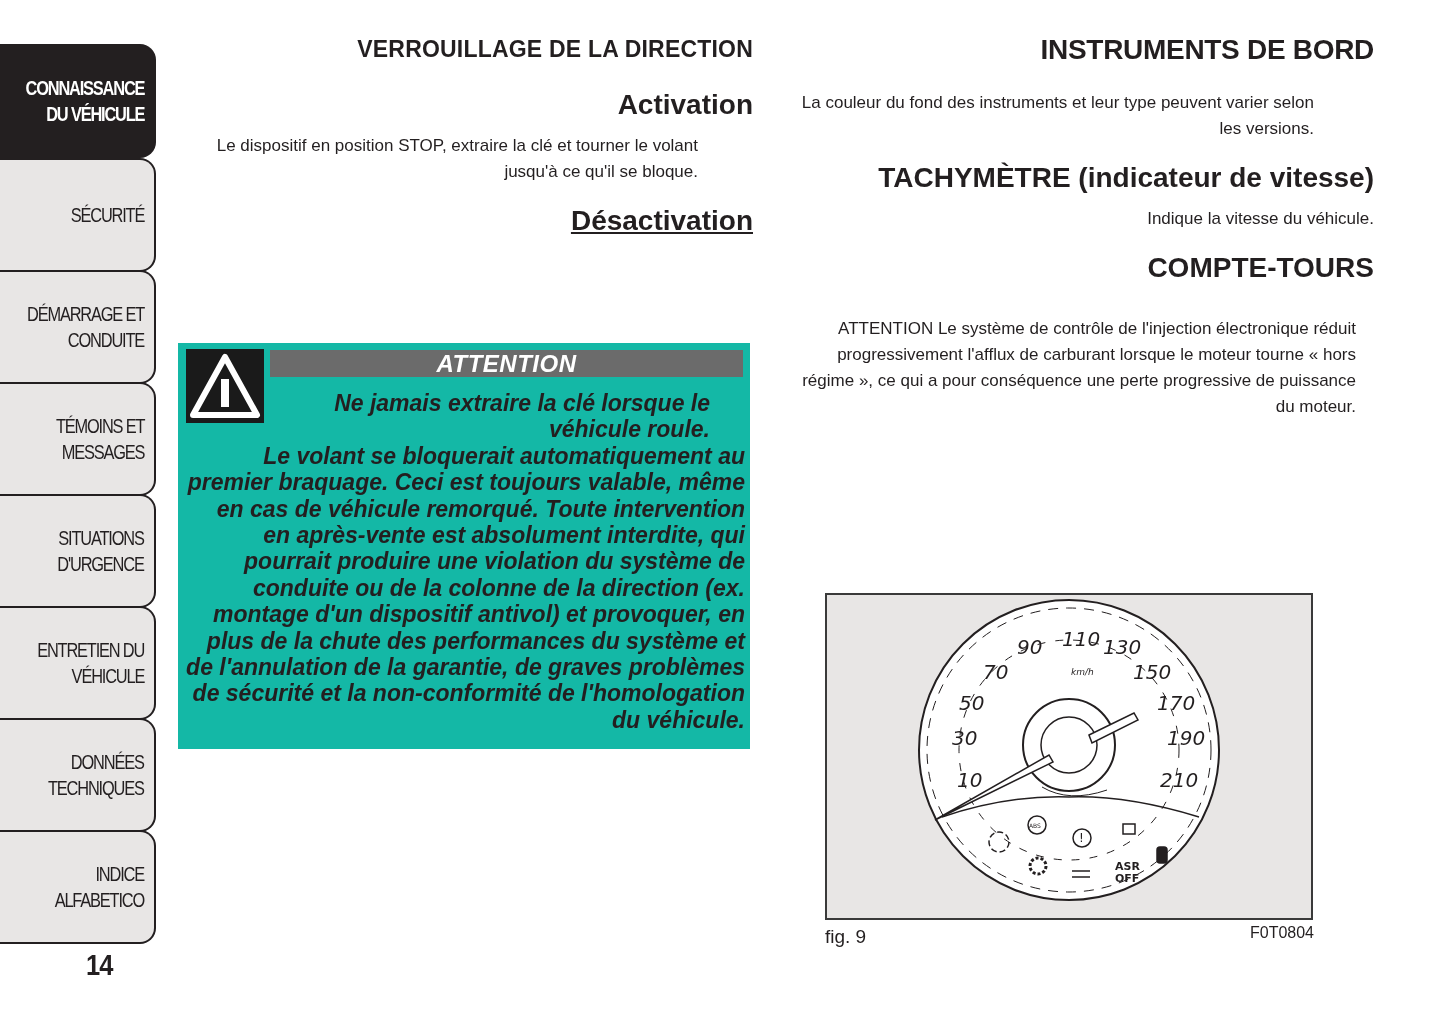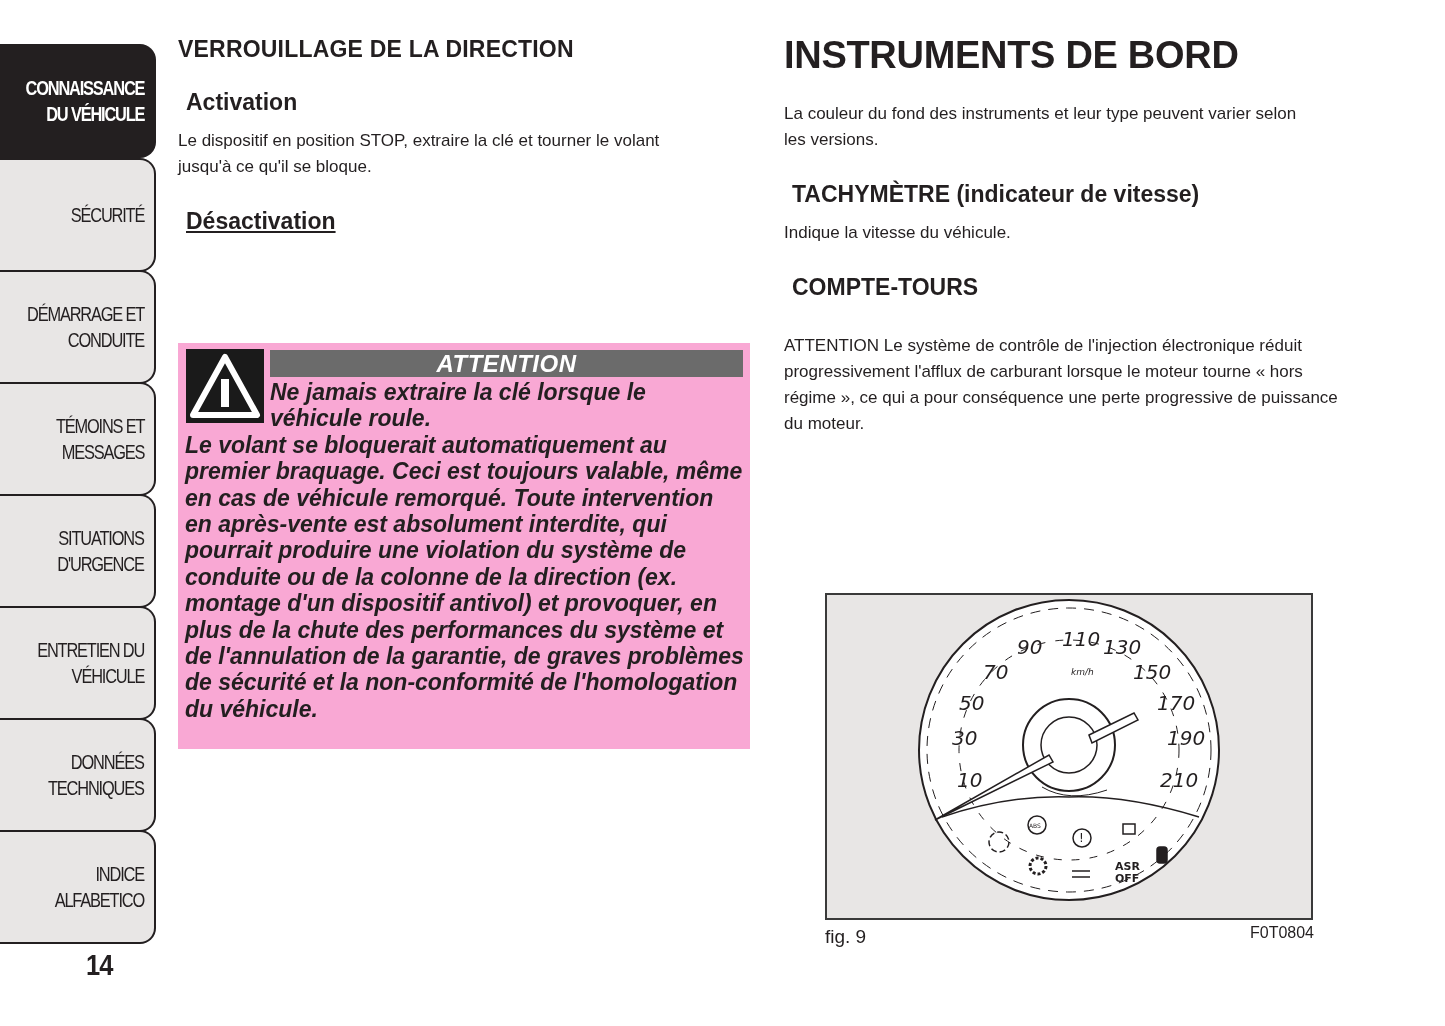--- a/index.html
+++ b/index.html
@@ -21,34 +21,34 @@
     letter-spacing: -1.5px; transform: scaleX(0.78); transform-origin: right center;
     display: block; white-space: pre-line; color: #231f20;
   }
   .tab.active { background: #231f20; }
   .tab.active span { color: #ffffff; font-weight: bold; }
   .page-number {
     position: absolute; left: 86px; top: 948px; font-size: 30px; font-weight: bold;
     transform: scaleX(0.85); transform-origin: left top; letter-spacing: -1px;
   }
   
-  .col { position: absolute; }
+  .col { position: absolute; text-align: right; }
   .col-left { left: 178px; top: 36px; width: 575px; }
   .col-right { left: 784px; top: 34px; width: 590px; }
-  h1 { font-size: 38px; font-weight: bold; margin: 0 0 24px 0; letter-spacing: -0.3px; }
+  h1 { font-size: 28px; font-weight: bold; margin: 0 0 24px 0; letter-spacing: -0.3px; }
   h2 { font-size: 23px; font-weight: bold; margin: 0; letter-spacing: 0.2px; }
-  h3 { font-size: 23px; font-weight: bold; margin: 8px; }
+  h3 { font-size: 28px; font-weight: bold; margin: 0; }
   p { font-size: 17px; line-height: 26px; margin: 0; } .gap-m { height: 20px; }
   
-  .warn { position: absolute; left: 178px; top: 343px; width: 572px; height: 406px; background: #f9a8d4; }
+  .warn { position: absolute; left: 178px; top: 343px; width: 572px; height: 406px; background: #14b8a6; }
   .warn-icon { position: absolute; left: 8px; top: 6px; width: 78px; height: 74px; background: #1a1a1a; }
   .warn-bar { position: absolute; left: 92px; top: 7px; width: 473px; height: 27px; background: #6b6b6b;
     color: #fff; font-weight: bold; font-style: italic; font-size: 24px; text-align: center; line-height: 28px; letter-spacing: 0.5px; }
-  .warn-text { position: absolute; left: 7px; top: 36px; width: 560px; font-size: 23px; line-height: 26.4px;
-    font-weight: bold; font-style: italic; color: #231f20; }
+  .warn-text { position: absolute; left: 7px; top: 47px; width: 560px; font-size: 23px; line-height: 26.4px;
+    font-weight: bold; font-style: italic; color: #231f20; text-align: right; }
   .warn-text .indent { padding-left: 85px; display: block; }
   
   .figure { position: absolute; left: 825px; top: 593px; width: 488px; height: 327px; background: #e8e6e5; border: 2px solid #3a3a3a; box-sizing: border-box; }
   .fig-caption { position: absolute; left: 825px; top: 926px; font-size: 19px; }
   .fig-code { position: absolute; right: 131px; top: 924px; font-size: 16px; }
 </style>
 </head>
 <body>
 
 <nav class="tabs">

